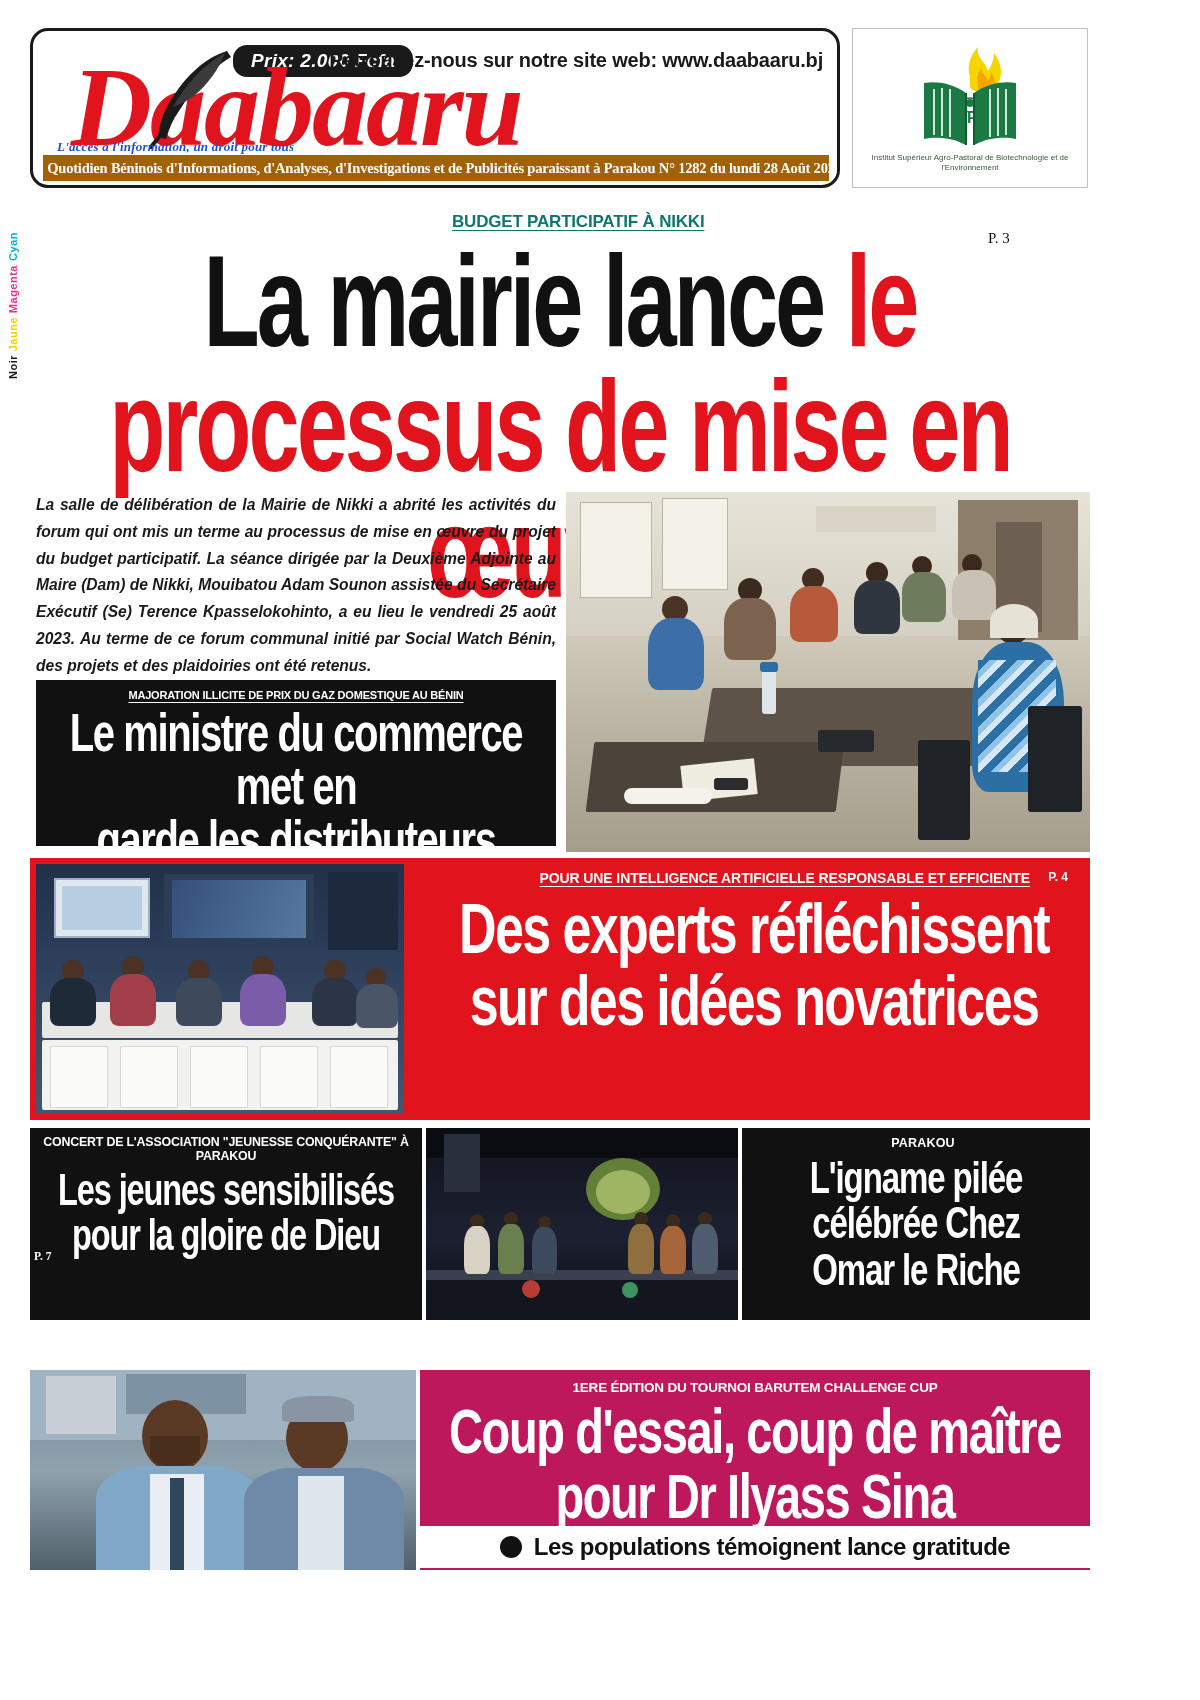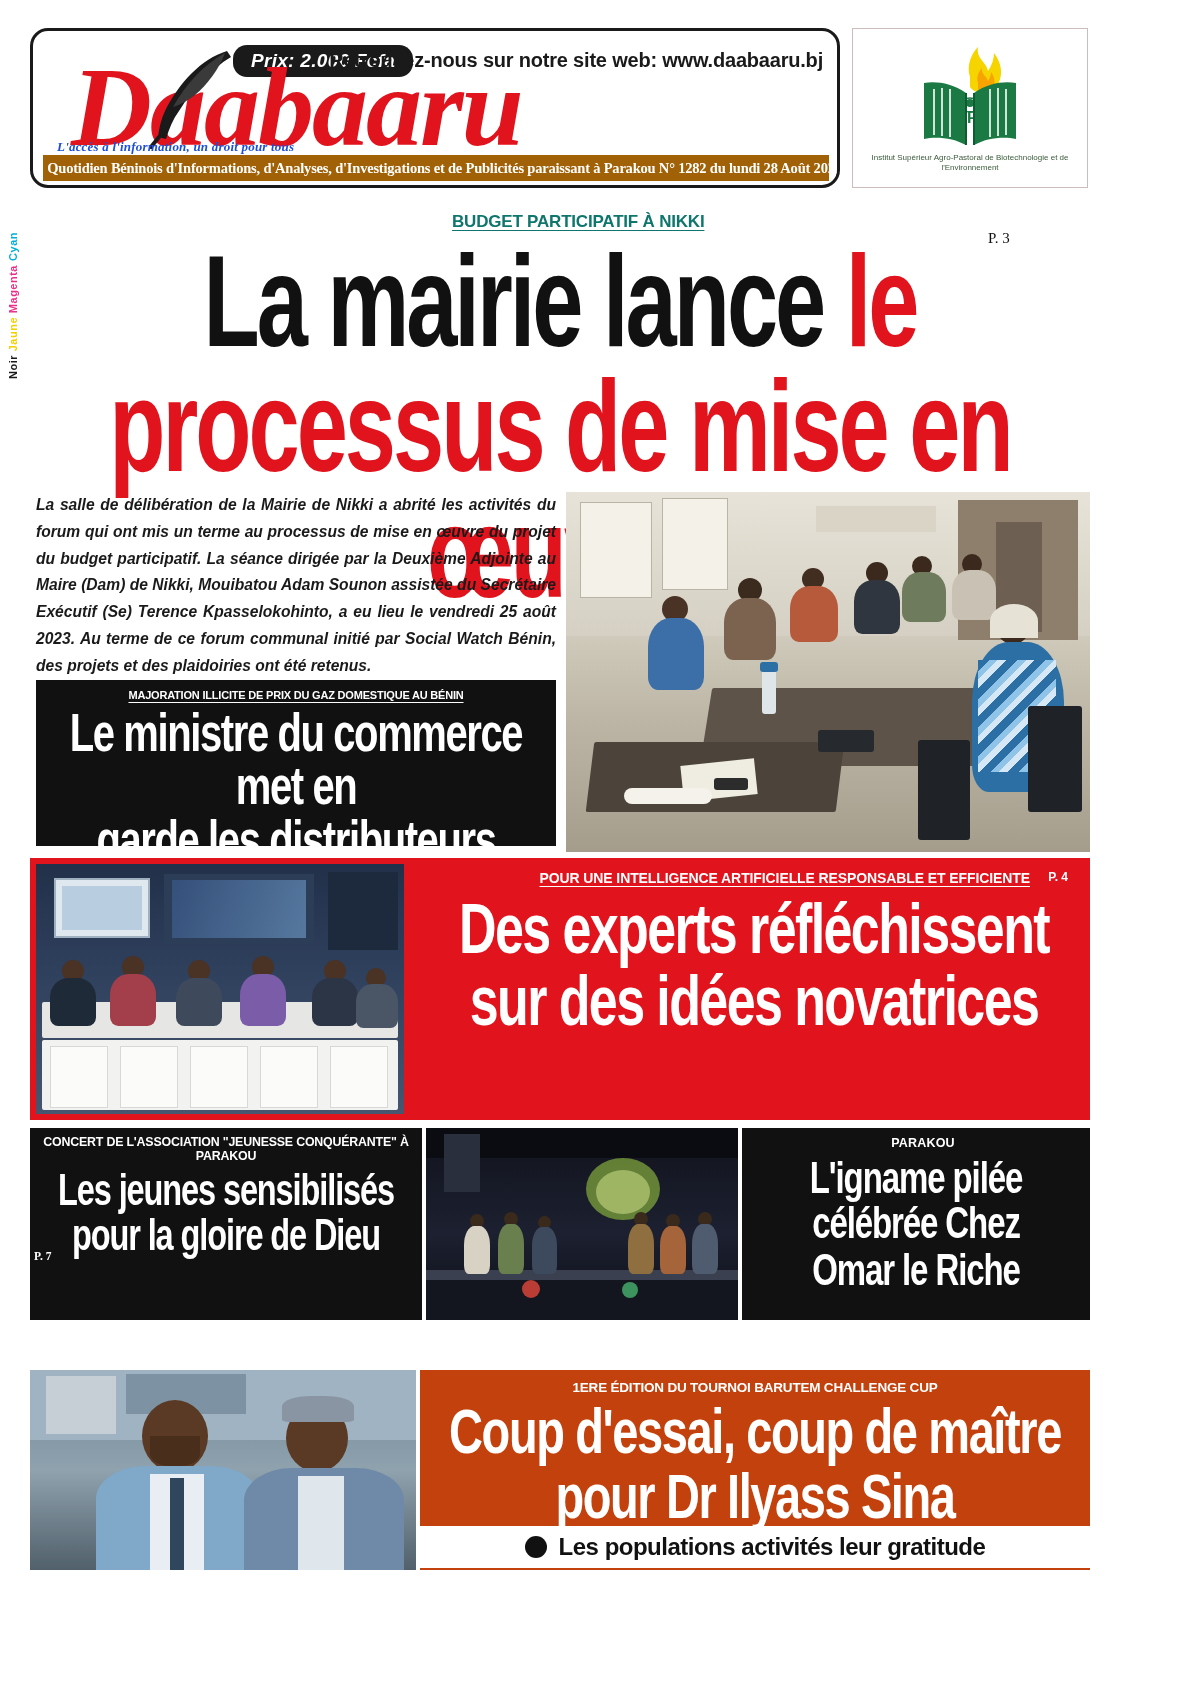--- a/index.html
+++ b/index.html
@@ -217,21 +217,21 @@
 
   
   .sport-photo {
     position: absolute; left: 30px; top: 1370px;
     width: 386px; height: 200px;
     overflow: hidden; background: #6f7f8d;
   }
   .sport-red {
     position: absolute; left: 420px; top: 1370px;
     width: 670px; height: 200px;
-    background: #c2410c; overflow: hidden;
+    background: #be185d; overflow: hidden;
   }
   .sport-red .kick {
     margin-top: 10px; text-align: center;
     color: #fff; font-size: 13.5px; font-weight: bold; letter-spacing: -.2px;
   }
   .sport-red .title {
     margin-top: 4px; text-align: center;
     color: #fff; font-weight: bold; font-size: 47px; line-height: 1.04;
     letter-spacing: -1.4px;
     transform: scaleY(1.34); transform-origin: top center;
@@ -482,16 +482,16 @@
   <div class="sport-red">
     <div class="kick">1ERE ÉDITION DU TOURNOI BARUTEM CHALLENGE CUP</div>
     <div class="title">
       <div>Coup d'essai, coup de maître</div>
       <div>pour Dr Ilyass Sina</div>
     </div>
   </div>
 
   <div class="sport-sub">
     <div class="dot"></div>
-    <div class="txt">Les populations activités leur gratitude</div>
+    <div class="txt">Les populations témoignent lance gratitude</div>
   </div>
 
 </div>
 
 </body></html>

